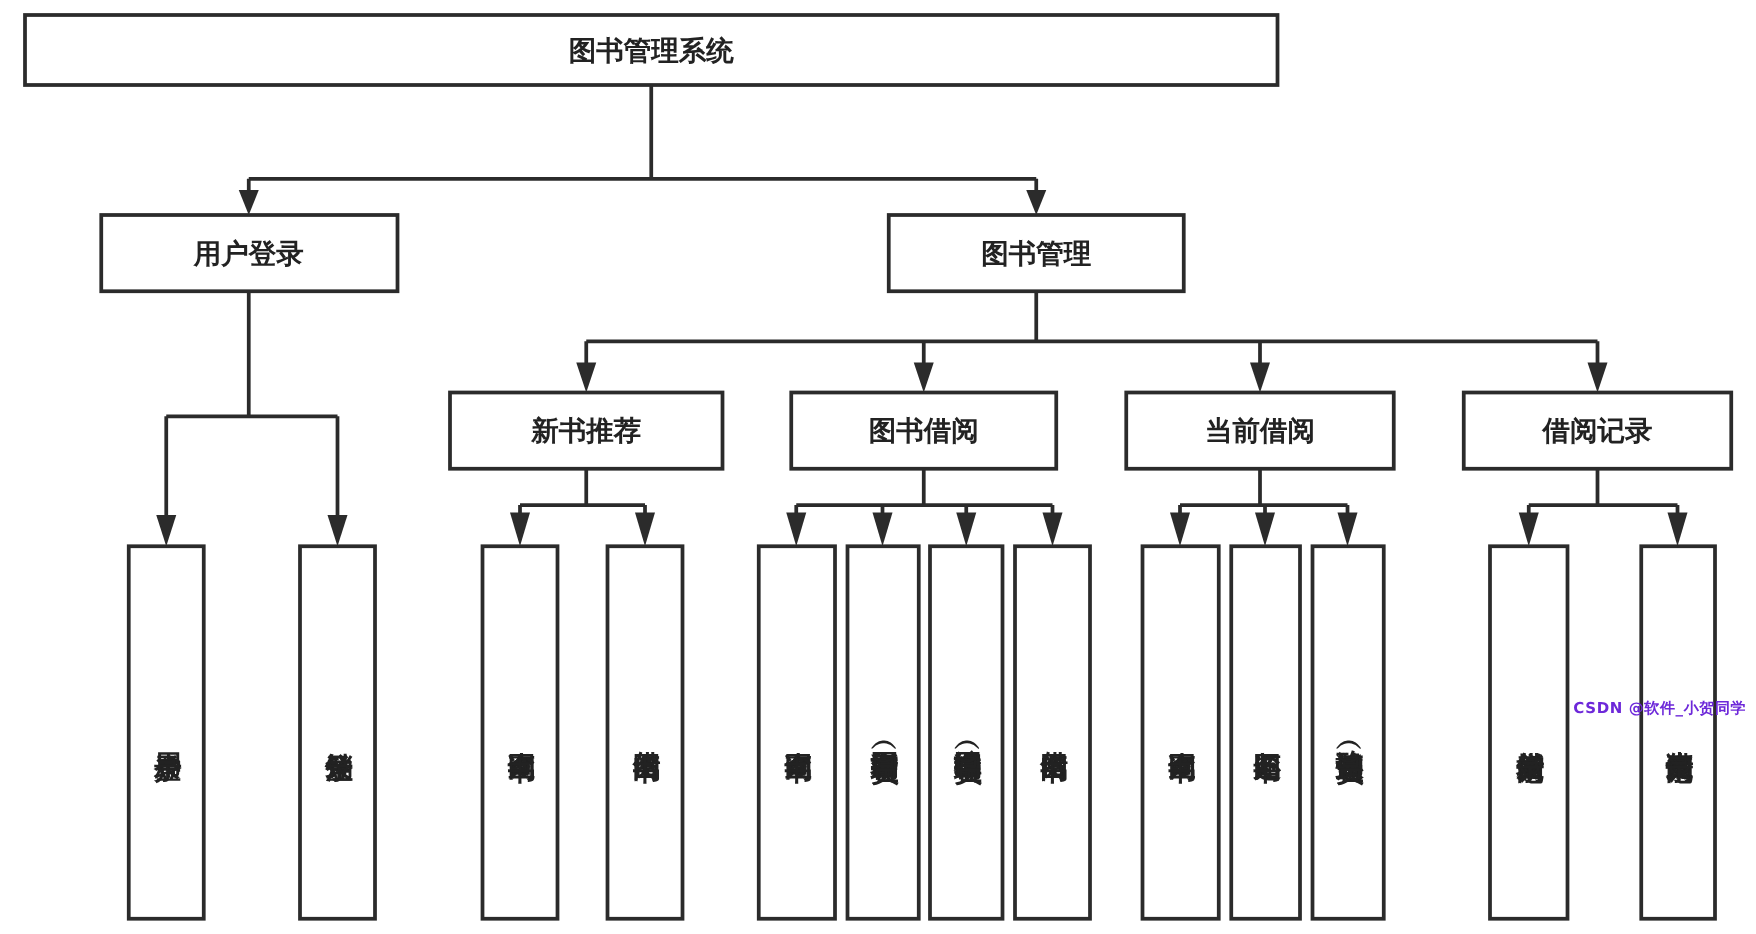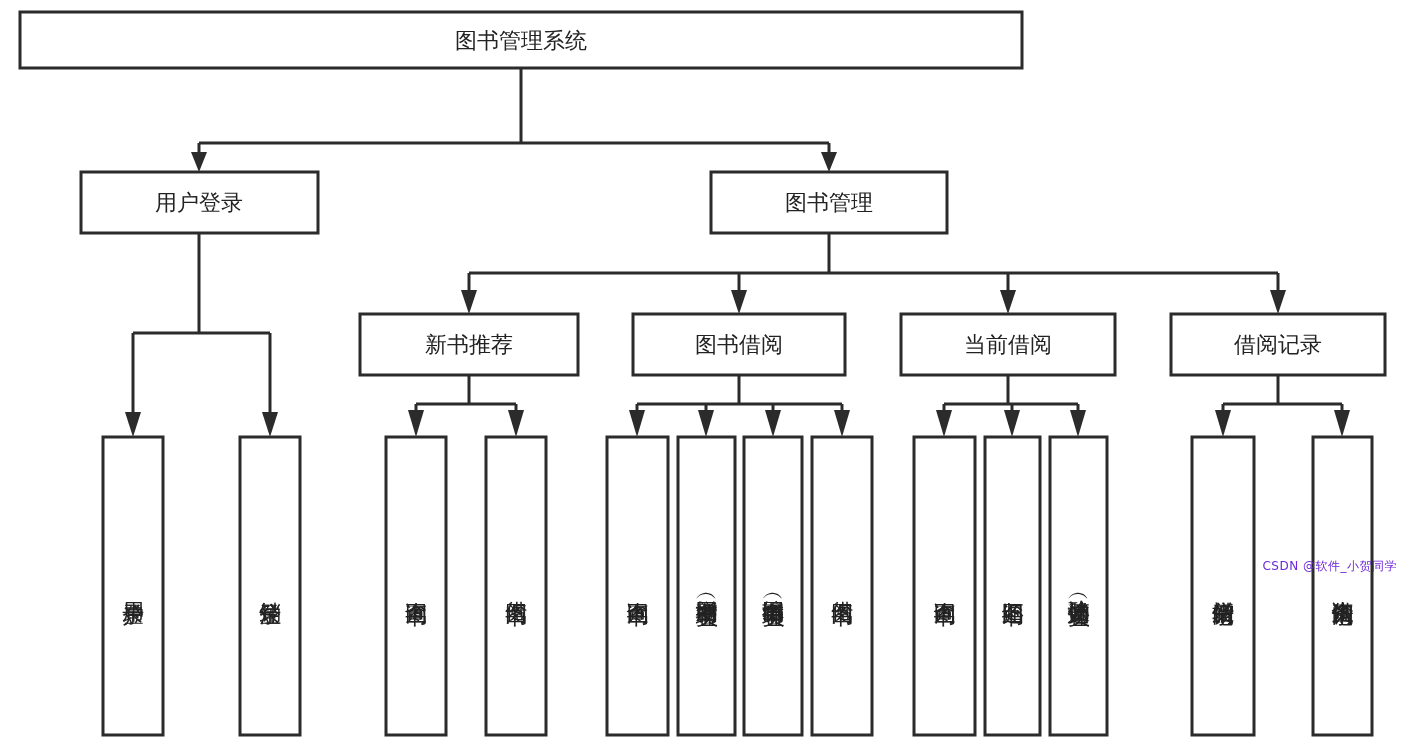--- a/index.html
+++ b/index.html
@@ -12,20 +12,21 @@
     width: 1405px;
     height: 747px;
     font-family: "DejaVu Sans", "Liberation Sans", sans-serif;
     overflow: hidden;
   }
   #diagram-root {
     position: relative;
     width: 1405px;
     height: 593px;
     background: #ffffff;
+    font-weight: bold;
   }
   svg.diagram-canvas {
     position: absolute;
     top: 0;
     left: 0;
     width: 1405px;
     height: 747px;
     display: block;
   }
   .node-rect {

